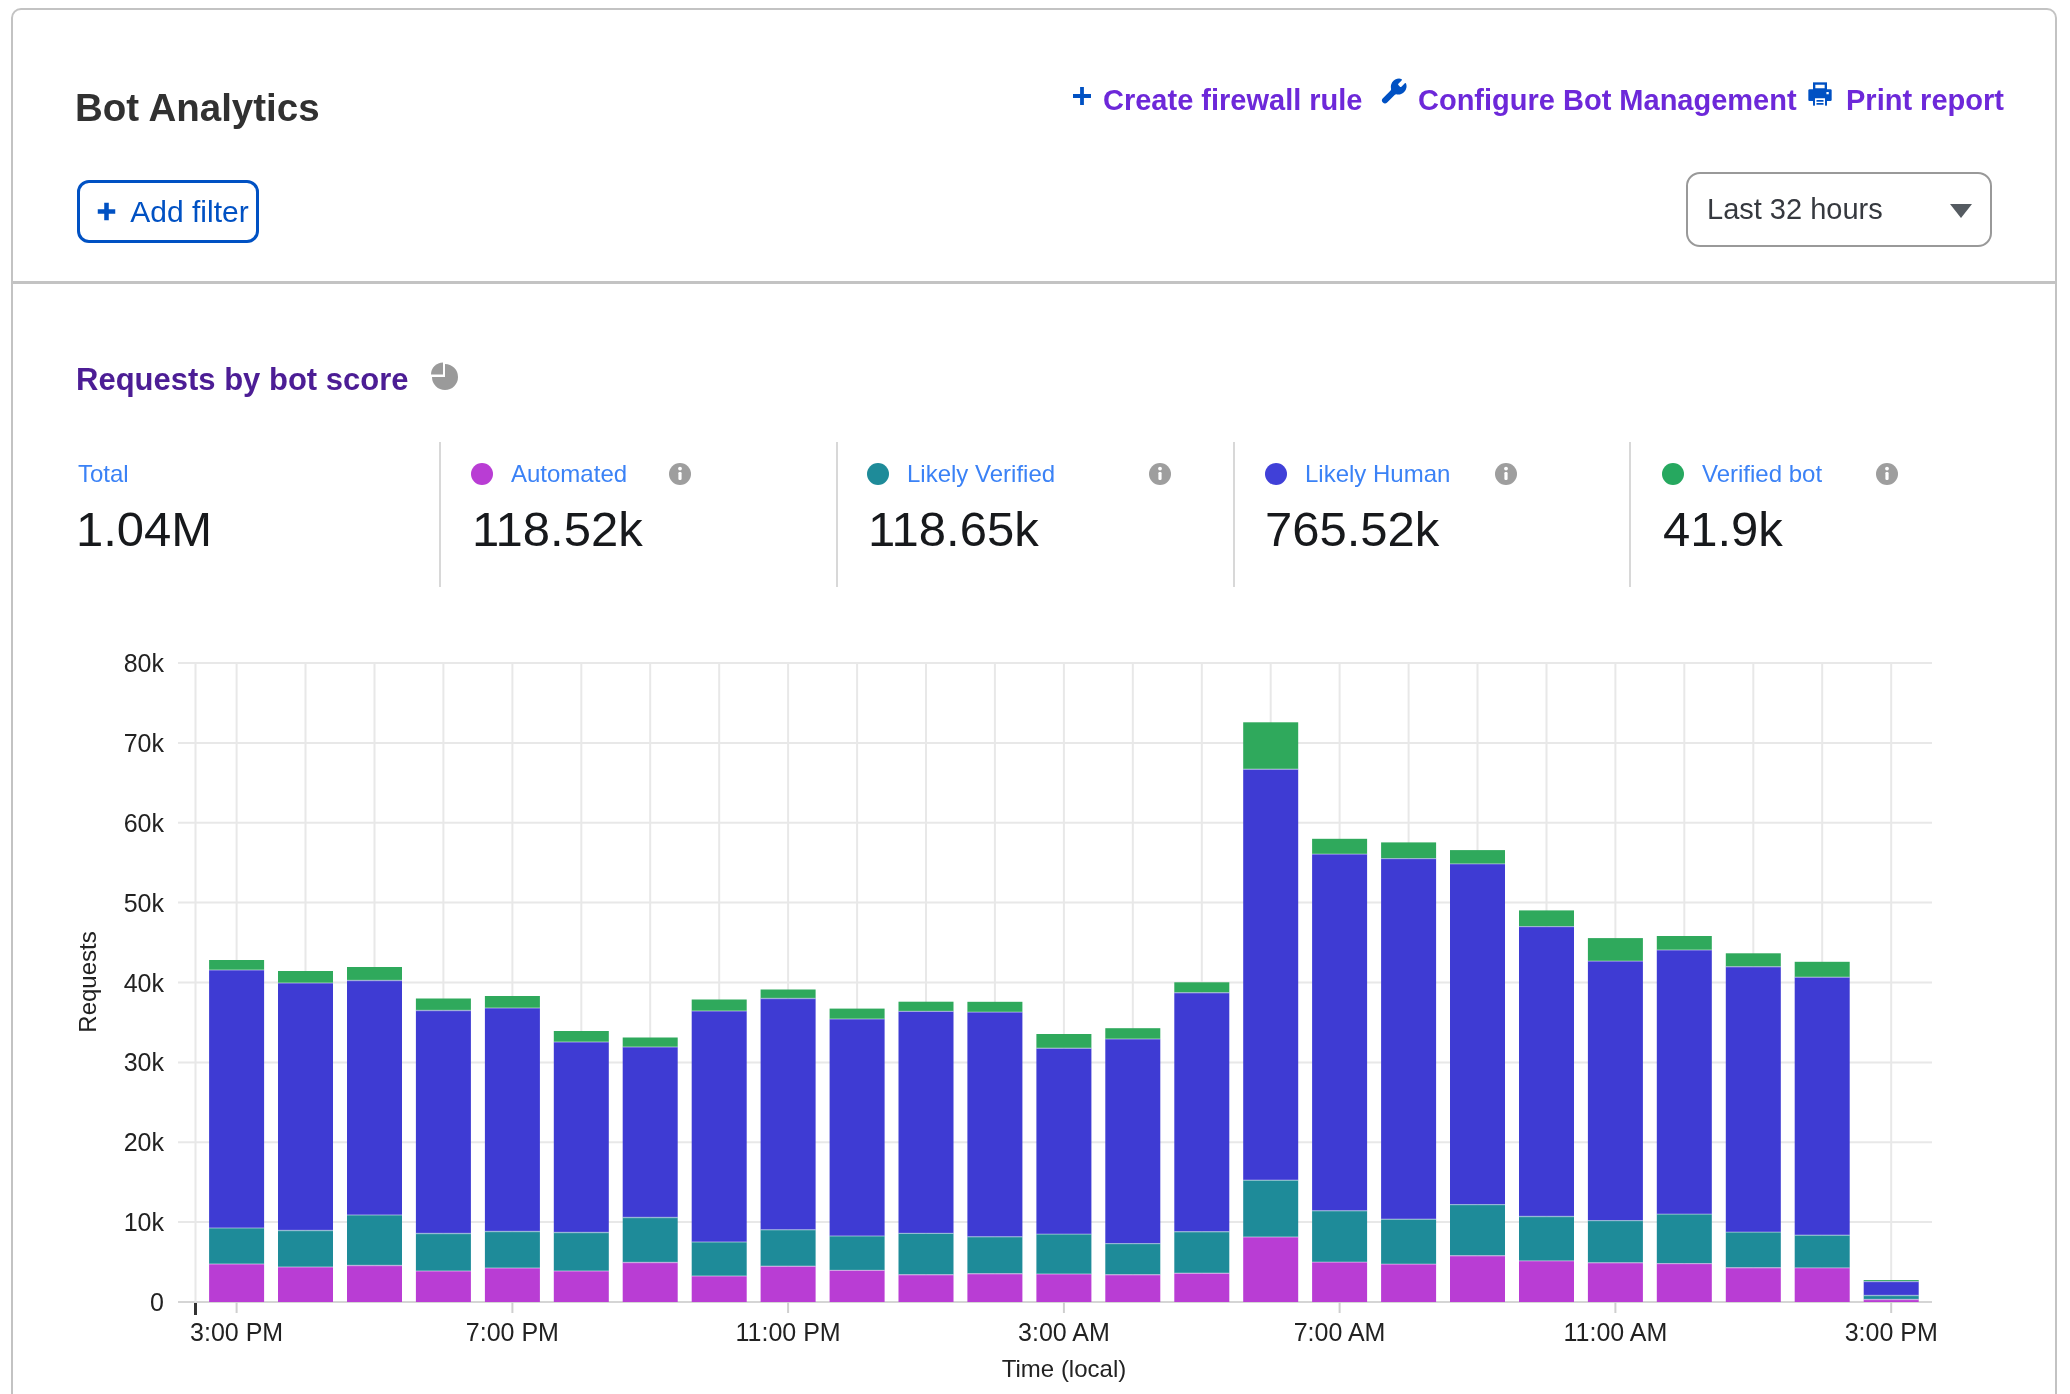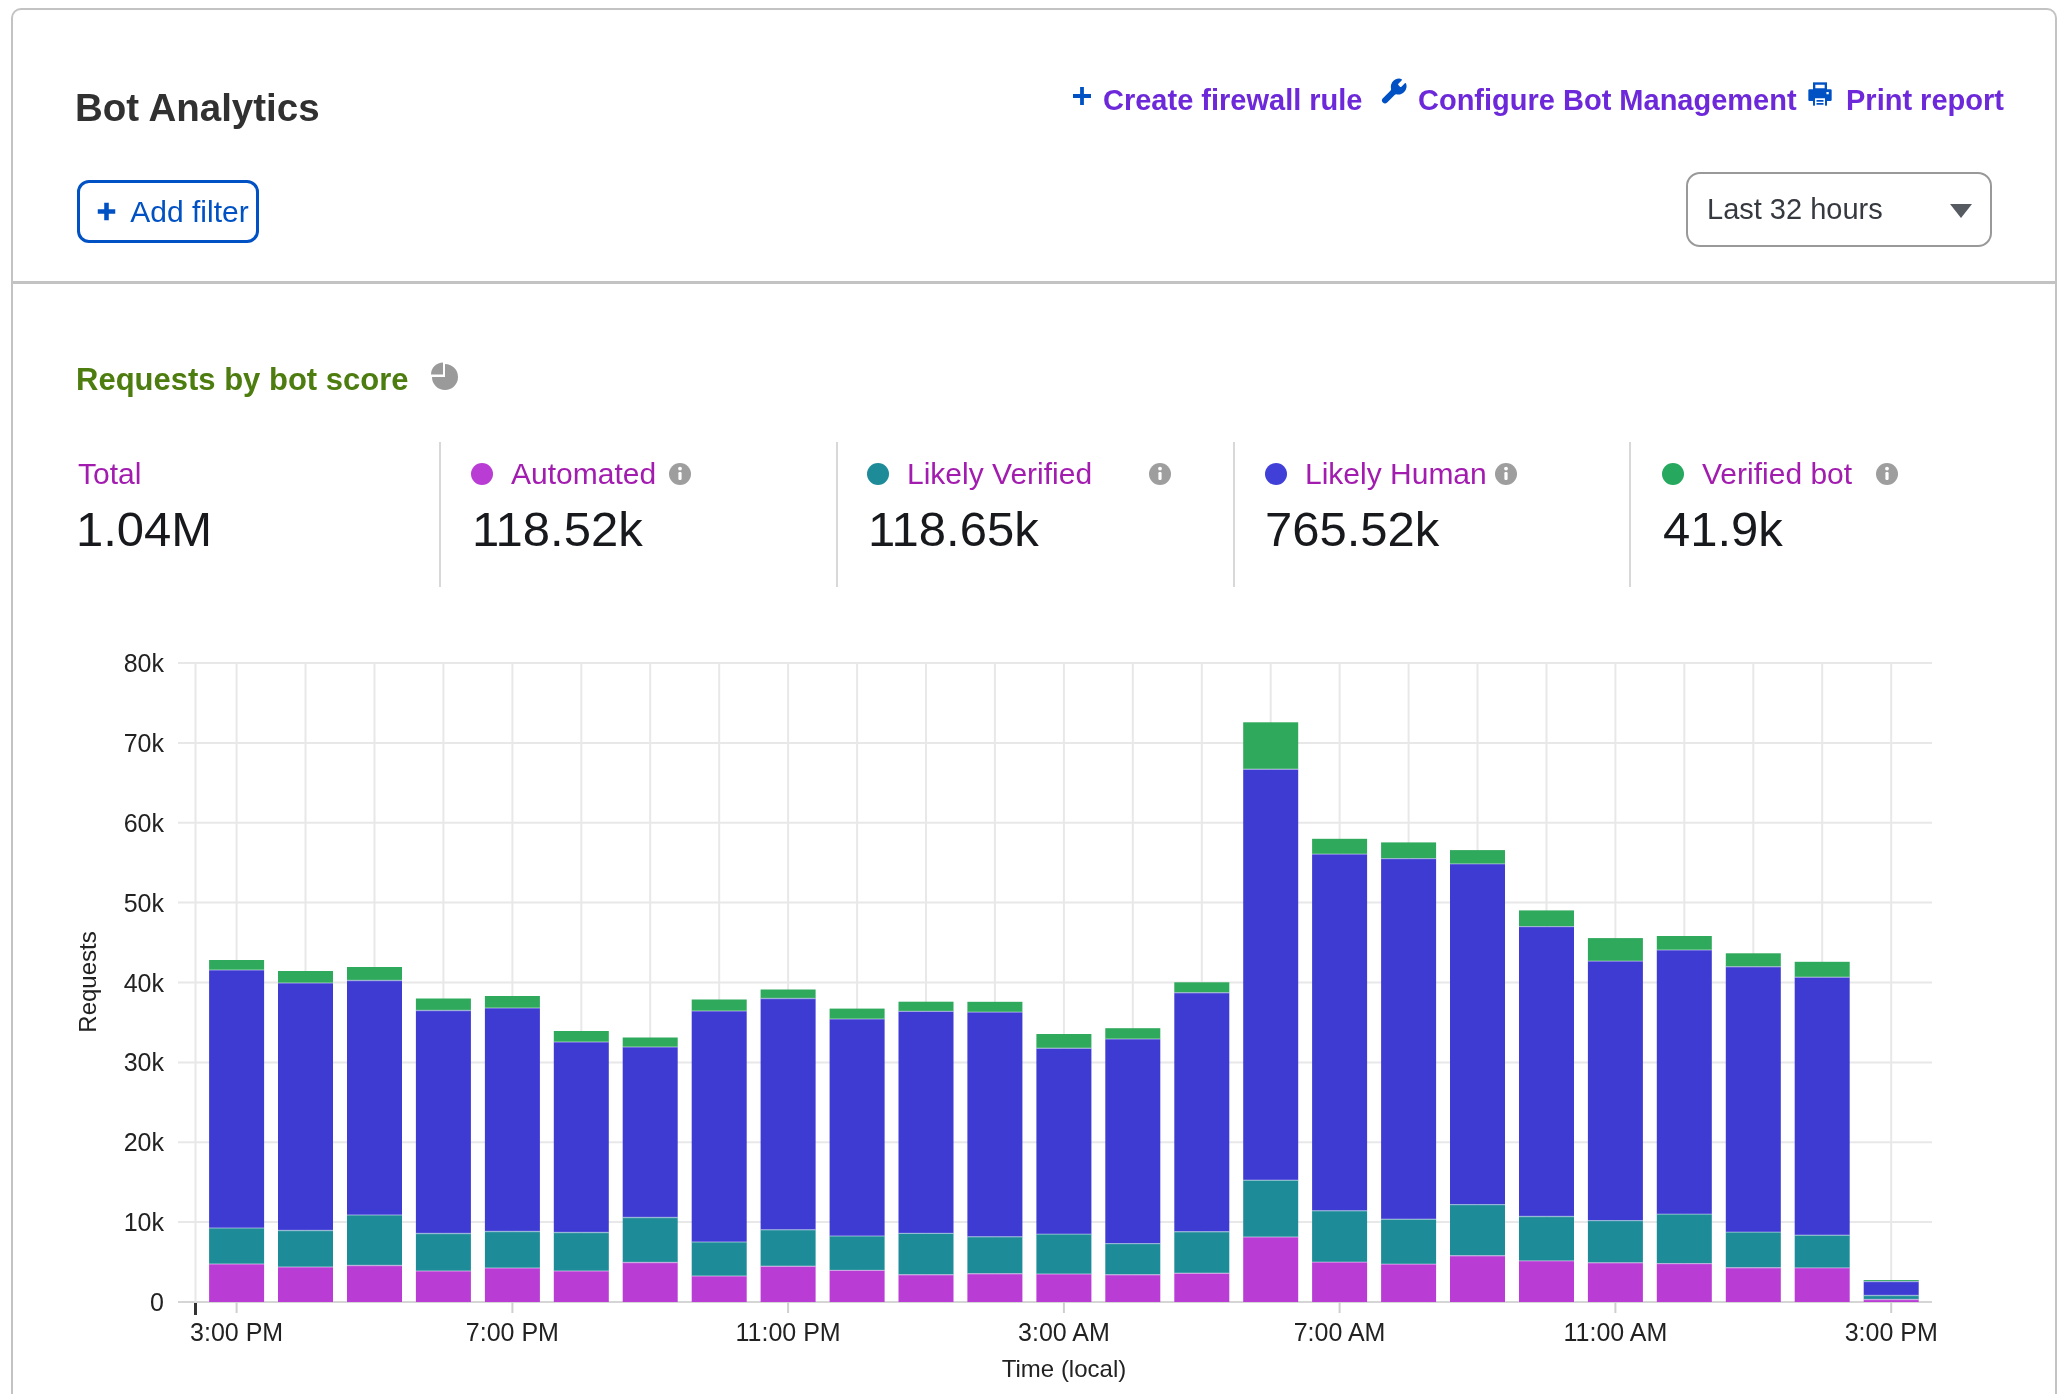--- a/index.html
+++ b/index.html
@@ -7,22 +7,22 @@
 .card2 { position:absolute; left:11px; top:282px; width:2046px; height:1112px; border:2px solid #c3c3c3; border-bottom:none; border-radius:0; background:#fff; }
 h1 { position:absolute; left:75px; top:89px; font-size:38.5px; line-height:38px; font-weight:700; color:#313131; }
 .lnk { position:absolute; white-space:nowrap; color:#6d28d9; font-size:29px; line-height:29px; top:86px;font-weight:bold; }
 .lico { position:absolute; }
 .addfilter { position:absolute; left:77px; top:180px; width:182px; height:63px; border:3px solid #0051c3; border-radius:12px; color:#0051c3; font-size:30px; display:flex; align-items:center; justify-content:center; }
 .addfilter svg { margin-right:13px; }
 .addfilter { padding-left:9px; }
 .select { position:absolute; left:1686px; top:172px; width:306px; height:75px; border:2px solid #999; border-radius:14px; font-size:29px; color:#36393f; display:flex; align-items:center; }
 .select .txt { margin-left:19px; }
 .select .caret { position:absolute; right:18px; top:30px; width:0; height:0; border-left:11px solid transparent; border-right:11px solid transparent; border-top:14px solid #555b61; }
-h2 { position:absolute; left:76px; top:364px; font-size:31px; line-height:31px; font-weight:700; color:#4d7c0f; }
-.statlabel { position:absolute; top:459px; font-size:30px; line-height:30px; color:#a21caf; white-space:nowrap; }
+h2 { position:absolute; left:76px; top:364px; font-size:31px; line-height:31px; font-weight:700; color:#4c1d95; }
+.statlabel { position:absolute; top:459px; font-size:24px; line-height:30px; color:#3b82f6; white-space:nowrap; }
 .statval { position:absolute; top:505px; font-size:49px; line-height:49px; font-weight:400; color:#17191c; white-space:nowrap; }
 .dot { position:absolute; width:22px; height:22px; border-radius:50%; }
 .info { position:absolute; }
 .vdiv { position:absolute; top:442px; height:145px; width:2px; background:#d8d8d8; }
 #chart { position:absolute; left:0; top:620px; }
 #chart text.tick { font-size:25px; fill:#222; }
 #chart text.axt { font-size:24px; fill:#222; }
 </style></head>
 <body>
 <div class="card1"></div>

